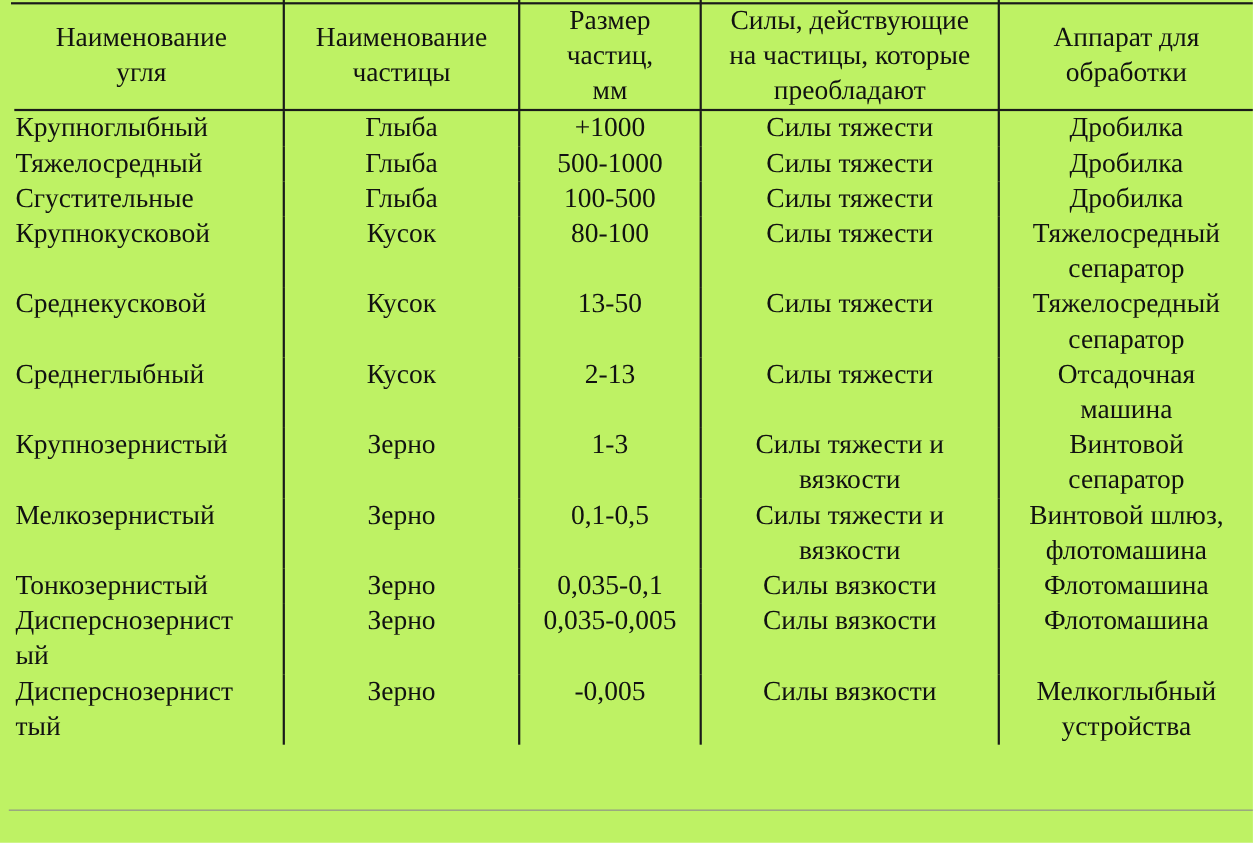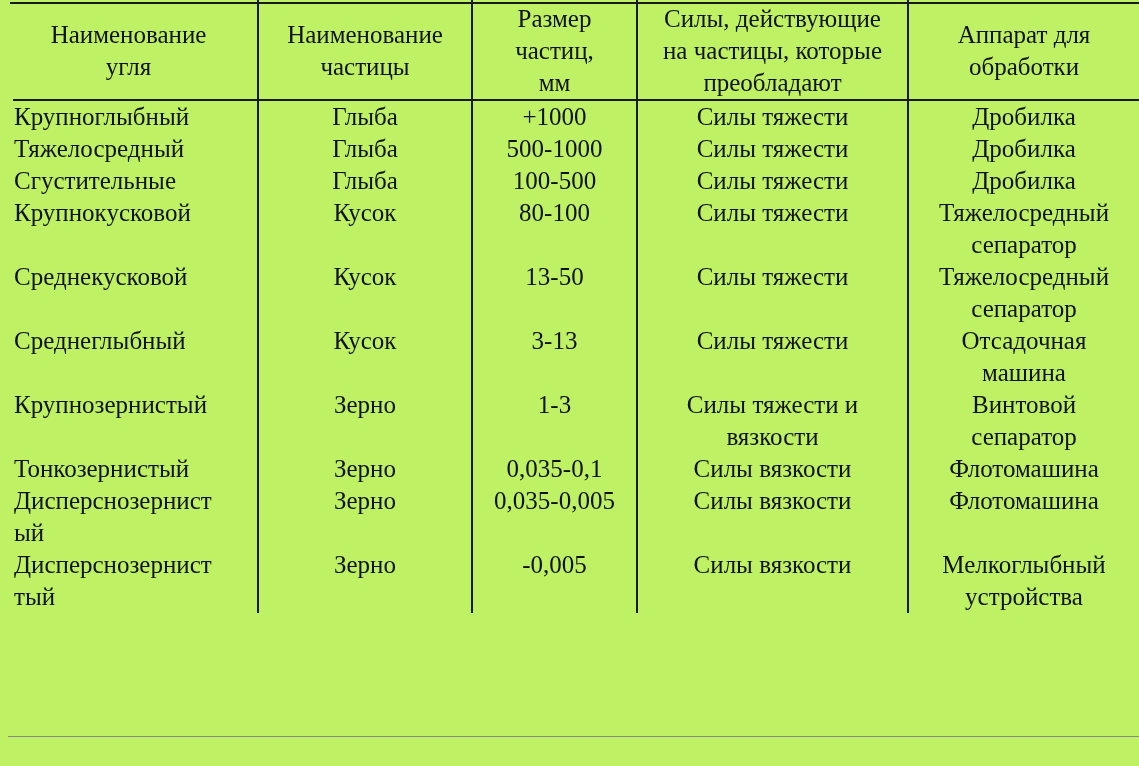--- a/index.html
+++ b/index.html
@@ -127,33 +127,42 @@
           <td class="vline">Среднекусковой</td>
           <td class="vline">Кусок</td>
           <td class="vline">13-50</td>
           <td class="vline">Силы тяжести</td>
           <td>Тяжелосредный
 сепаратор</td>
         </tr>
         <tr>
           <td class="vline">Среднеглыбный</td>
           <td class="vline">Кусок</td>
-          <td class="vline">3-13</td>
+          <td class="vline">2-13</td>
           <td class="vline">Силы тяжести</td>
           <td>Отсадочная
 машина</td>
         </tr>
         <tr>
           <td class="vline">Крупнозернистый</td>
           <td class="vline">Зерно</td>
           <td class="vline">1-3</td>
           <td class="vline">Силы тяжести и
 вязкости</td>
           <td>Винтовой
 сепаратор</td>
+        </tr>
+        <tr>
+          <td class="vline">Мелкозернистый</td>
+          <td class="vline">Зерно</td>
+          <td class="vline">0,1-0,5</td>
+          <td class="vline">Силы тяжести и
+вязкости</td>
+          <td>Винтовой шлюз,
+флотомашина</td>
         </tr>
         <tr>
           <td class="vline">Тонкозернистый</td>
           <td class="vline">Зерно</td>
           <td class="vline">0,035-0,1</td>
           <td class="vline">Силы вязкости</td>
           <td>Флотомашина</td>
         </tr>
         <tr>
           <td class="vline">Дисперснозернист

